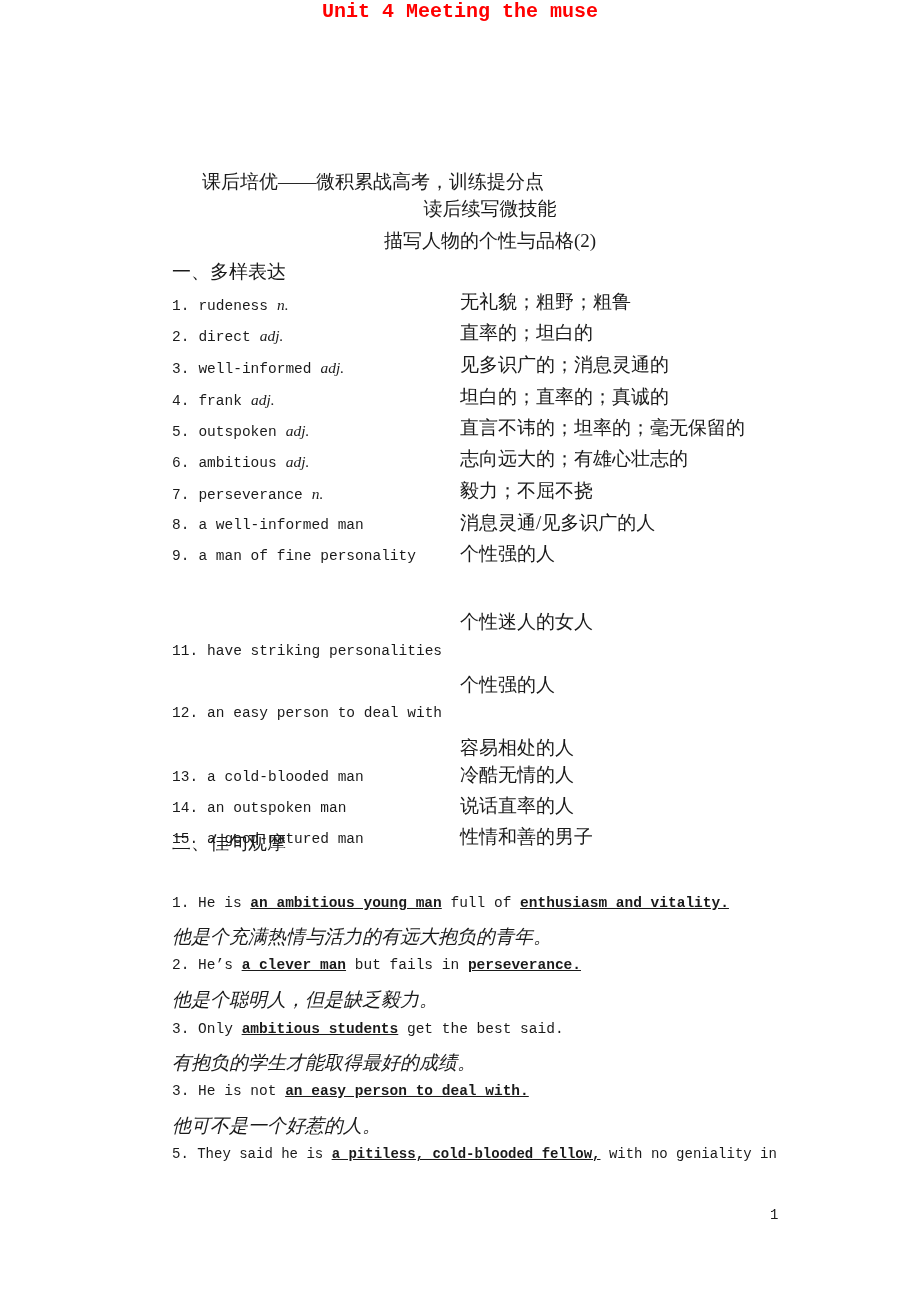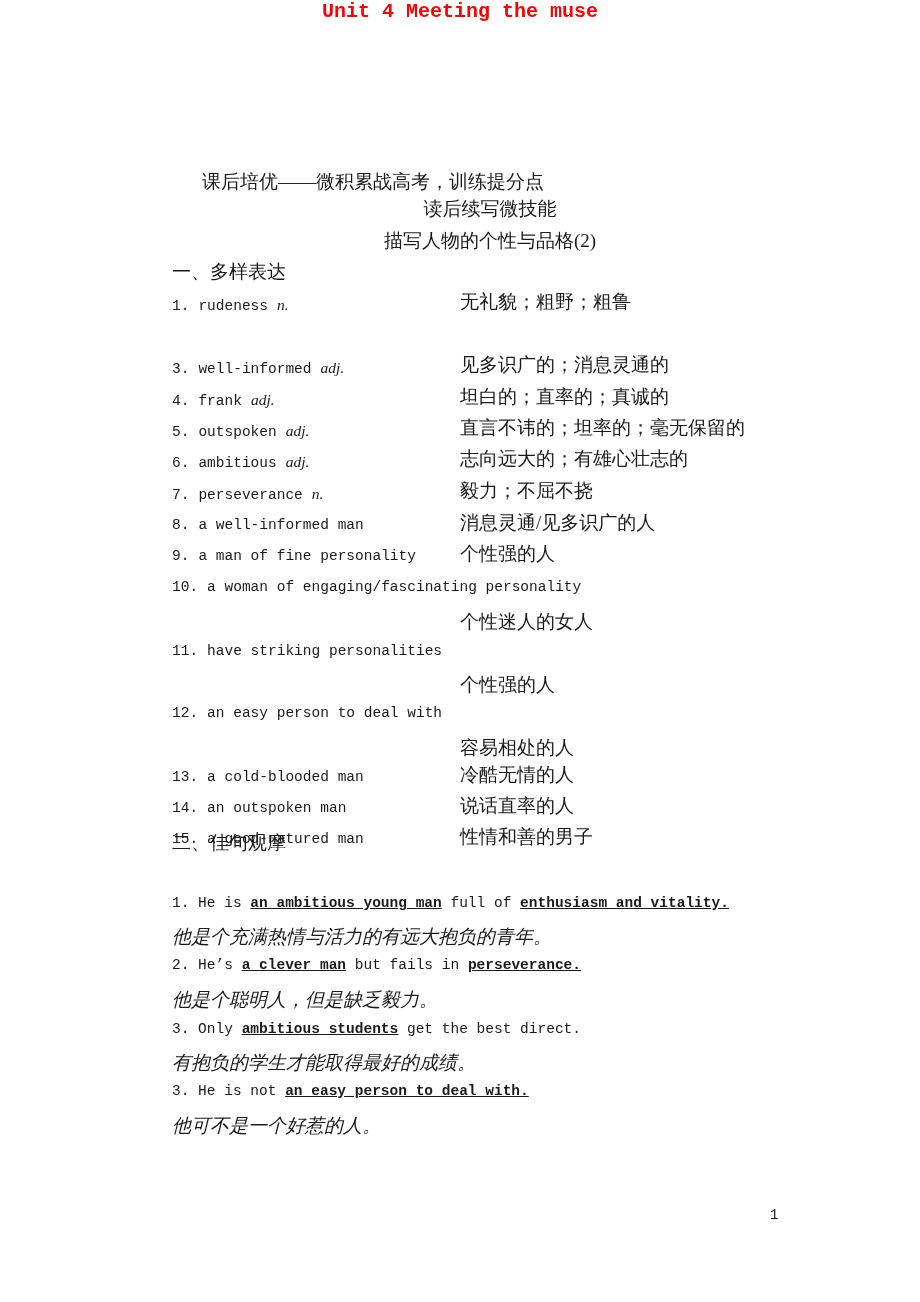--- a/index.html
+++ b/index.html
@@ -41,20 +41,24 @@
   <div class="line zh subtitle">课后培优——微积累战高考，训练提分点</div>
   <div class="line zh centered" style="top:199px">读后续写微技能</div>
   <div class="line zh centered" style="top:231px">描写人物的个性与品格(2)</div>
 
   <div class="line zh sec-head" style="top:262px">一、多样表达</div>
 
   <div class="line en vrow" style="top:295px">
     <span class="num">1.</span><span>rudeness</span><span class="pos">n.</span>
     <span class="zh t">无礼貌；粗野；粗鲁</span>
   </div>
+  <div class="line en vrow" style="top:326px">
+    <span class="num">2.</span><span>direct</span><span class="pos">adj.</span>
+    <span class="zh t">直率的；坦白的</span>
+  </div>
   <div class="line en vrow" style="top:358px">
     <span class="num">3.</span><span>well-informed</span><span class="pos">adj.</span>
     <span class="zh t">见多识广的；消息灵通的</span>
   </div>
   <div class="line en vrow" style="top:390px">
     <span class="num">4.</span><span>frank</span><span class="pos">adj.</span>
     <span class="zh t">坦白的；直率的；真诚的</span>
   </div>
   <div class="line en vrow" style="top:421px">
     <span class="num">5.</span><span>outspoken</span><span class="pos">adj.</span>
@@ -70,23 +74,20 @@
   </div>
   <div class="line en vrow" style="top:516px">
     <span class="num">8.</span><span>a well-informed man</span>
     <span class="zh t">消息灵通/见多识广的人</span>
   </div>
   <div class="line en vrow" style="top:547px">
     <span class="num">9.</span><span>a man of fine personality</span>
     <span class="zh t">个性强的人</span>
   </div>
 
-  <div class="line en vrow" style="top:578px">
-    <span class="num">10.</span><span>a woman of engaging/fascinating personality</span>
-  </div>
   <div class="line zh trans-line" style="top:612px">个性迷人的女人</div>
 
   <div class="line en vrow" style="top:642px">
     <span class="num">11.</span><span>have striking personalities</span>
   </div>
   <div class="line zh trans-line" style="top:675px">个性强的人</div>
 
   <div class="line en vrow" style="top:704px">
     <span class="num">12.</span><span>an easy person to deal with</span>
   </div>
@@ -106,22 +107,23 @@
   </div>
 
   <div class="line zh sec-head" style="top:833px">二、佳句观摩</div>
 
   <div class="line en sent" style="top:894px"><span>1. He is </span><b>an ambitious young man</b><span> full of </span><b>enthusiasm and vitality.</b></div>
   <div class="line zh sent-zh" style="top:927px">他是个充满热情与活力的有远大抱负的青年。</div>
 
   <div class="line en sent" style="top:956px"><span>2. He’s </span><b>a clever man</b><span> but fails in </span><b>perseverance.</b></div>
   <div class="line zh sent-zh" style="top:990px">他是个聪明人，但是缺乏毅力。</div>
 
-  <div class="line en sent" style="top:1020px"><span>3. Only </span><b>ambitious students</b><span> get the best direct.</span></div>
+  <div class="line en sent" style="top:1020px"><span>3. Only </span><b>ambitious students</b><span> get the best said.</span></div>
   <div class="line zh sent-zh" style="top:1053px">有抱负的学生才能取得最好的成绩。</div>
 
   <div class="line en sent" style="top:1082px"><span>3. He is not </span><b>an easy person to deal with.</b></div>
   <div class="line zh sent-zh" style="top:1116px">他可不是一个好惹的人。</div>
 
+  <div class="line en-tight sent" style="top:1146px"><span>5. They said he is </span><b>a pitiless, cold-blooded fellow,</b><span> with no geniality in</span></div>
 
   <div class="line page-num">1</div>
 
 </div>
 
 </body></html>

